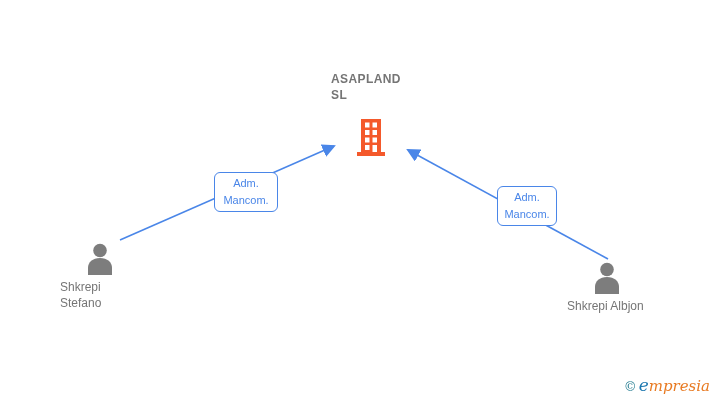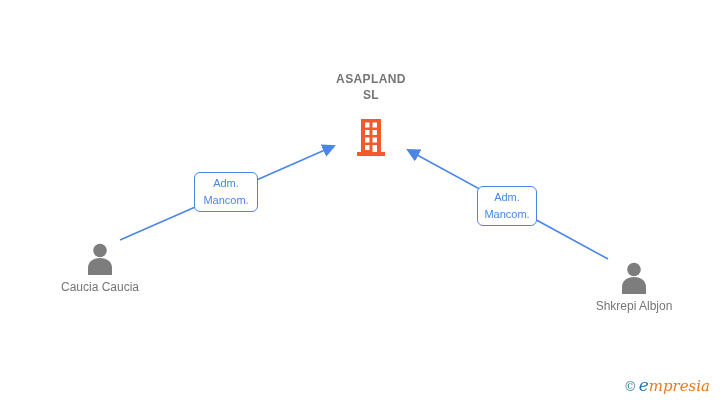--- a/index.html
+++ b/index.html
@@ -13,39 +13,40 @@
     --wm-rest:#e87a22;
   }
   html,body{margin:0;padding:0;background:#fff;}
   .stage{
     position:relative;width:728px;height:400px;background:#fff;overflow:hidden;
     font-family:"Liberation Sans", sans-serif;
   }
   .edges-layer{position:absolute;left:0;top:0;pointer-events:none;}
   .edges-layer line{stroke:var(--edge);stroke-width:1.6;}
   .edges-layer .arrowhead{fill:var(--edge);}
-  .node{position:absolute;text-align:center;cursor:pointer;}
+  .node{position:absolute;text-align:left;cursor:pointer;}
   .company-node{left:331px;top:71px;width:80px;}
   .company-name{
     font-size:12px;font-weight:bold;color:var(--name-text);
     line-height:16px;letter-spacing:.4px;
   }
   .building-svg{display:block;margin:15px auto 0 auto;}
   .building-svg .b{fill:var(--company-icon);}
   .person-node{width:80px;}
   .person-left{left:60px;top:243px;}
-  .person-right{left:594px;top:262px;}
+  .person-right{left:567px;top:262px;}
   .person-svg{display:block;margin:0 auto 4px auto;}
   .person-svg .p{fill:var(--person-icon);}
   .person-name{font-size:12px;color:var(--name-text);line-height:16px;}
   .edge-label{
     position:absolute;background:#fff;border:1.5px solid var(--edge);
     border-radius:6px;color:var(--label-text);font-size:11px;line-height:17px;
     text-align:center;box-sizing:border-box;display:flex;align-items:center;justify-content:center;
     padding:1px 2px;
+    margin-left:20px;
   }
   .edge-label-left{left:194px;top:172px;width:64px;height:40px;}
   .edge-label-right{left:477px;top:186px;width:60px;height:40px;}
   .watermark{
     position:absolute;right:18px;bottom:5px;
     font-family:"DejaVu Serif", serif;font-size:15px;white-space:nowrap;
   }
   .wm-copyright{color:var(--wm-copyright);font-size:13px;font-style:normal;margin-right:2px;}
   .wm-lead{color:var(--wm-lead);font-style:italic;font-size:17px;}
   .wm-rest{color:var(--wm-rest);font-style:italic;}
@@ -82,21 +83,21 @@
   </div>
 
   <div class="edge-label edge-label-left">Adm. Mancom.</div>
   <div class="edge-label edge-label-right">Adm. Mancom.</div>
 
   <div class="node person-node person-left">
     <svg class="person-svg" width="30" height="32" viewBox="0 0 30 32">
       <circle class="p" cx="15" cy="7.5" r="6.8"></circle>
       <path class="p" d="M15 15c-7.4 0-12 4.4-12 9.8V32h24v-7.2C27 19.4 22.4 15 15 15z"></path>
     </svg>
-    <div class="person-name">Caucia Caucia</div>
+    <div class="person-name">Shkrepi Stefano</div>
   </div>
 
   <div class="node person-node person-right">
     <svg class="person-svg" width="30" height="32" viewBox="0 0 30 32">
       <circle class="p" cx="15" cy="7.5" r="6.8"></circle>
       <path class="p" d="M15 15c-7.4 0-12 4.4-12 9.8V32h24v-7.2C27 19.4 22.4 15 15 15z"></path>
     </svg>
     <div class="person-name">Shkrepi Albjon</div>
   </div>
 

